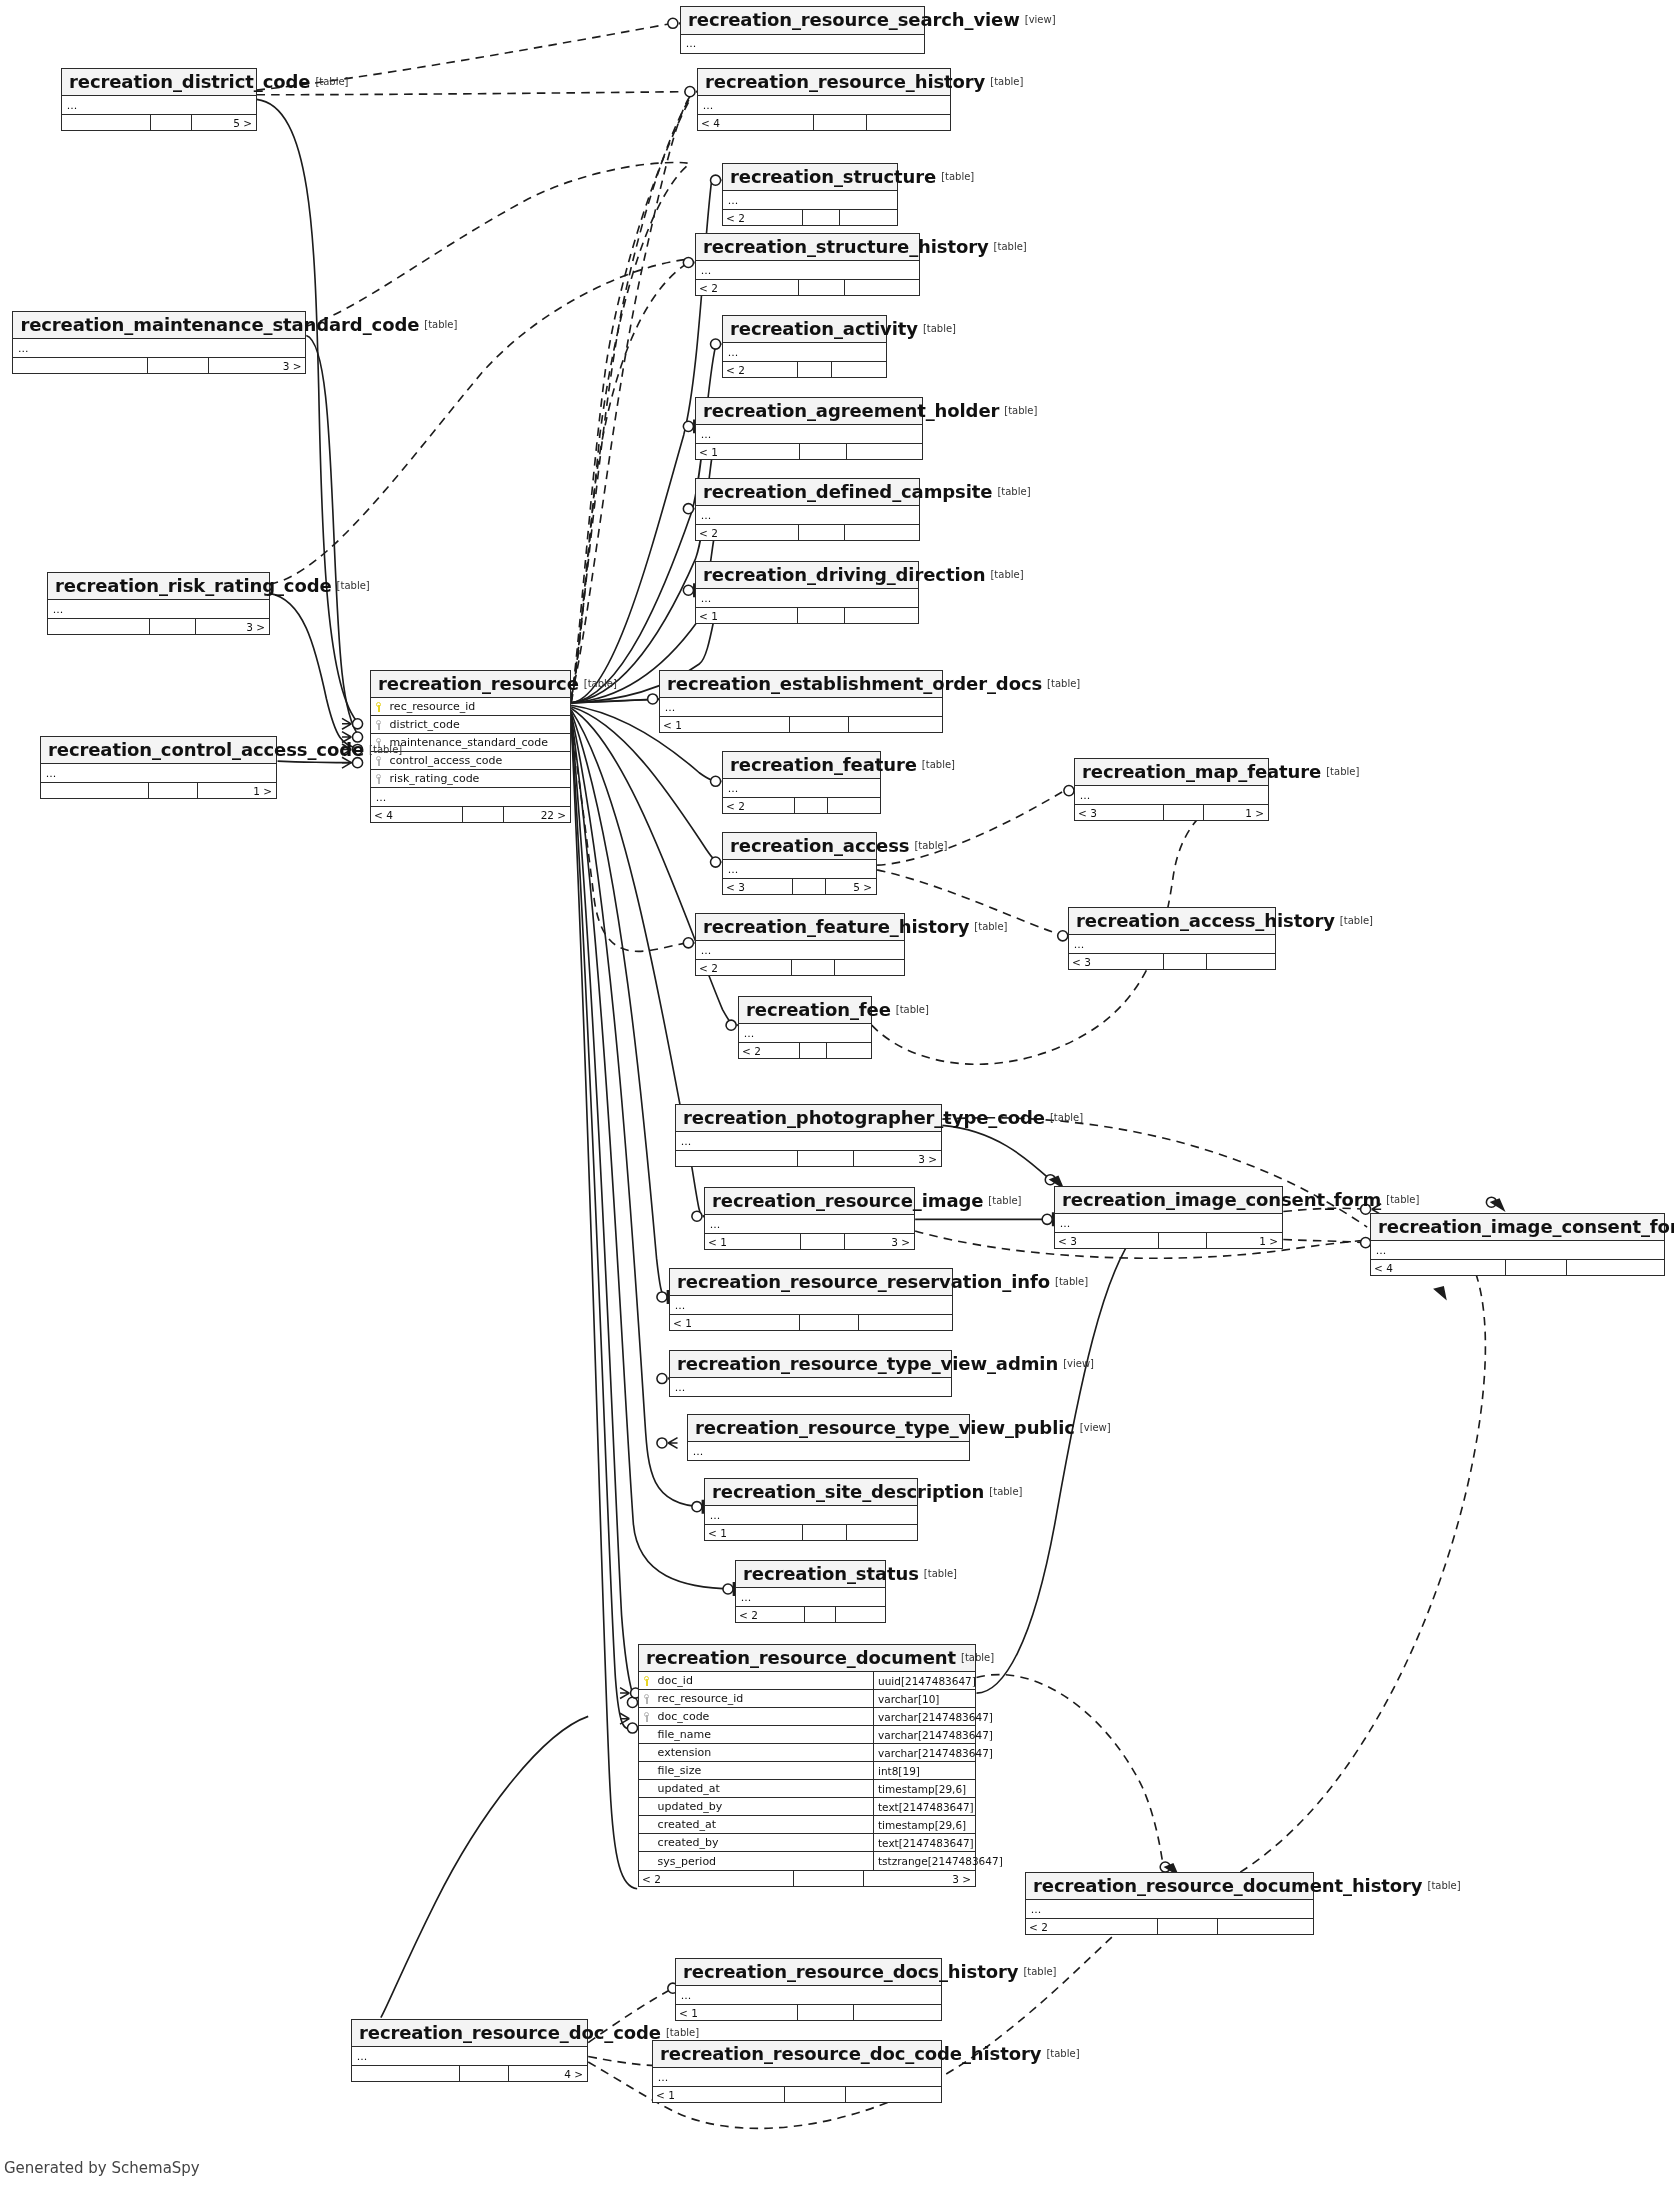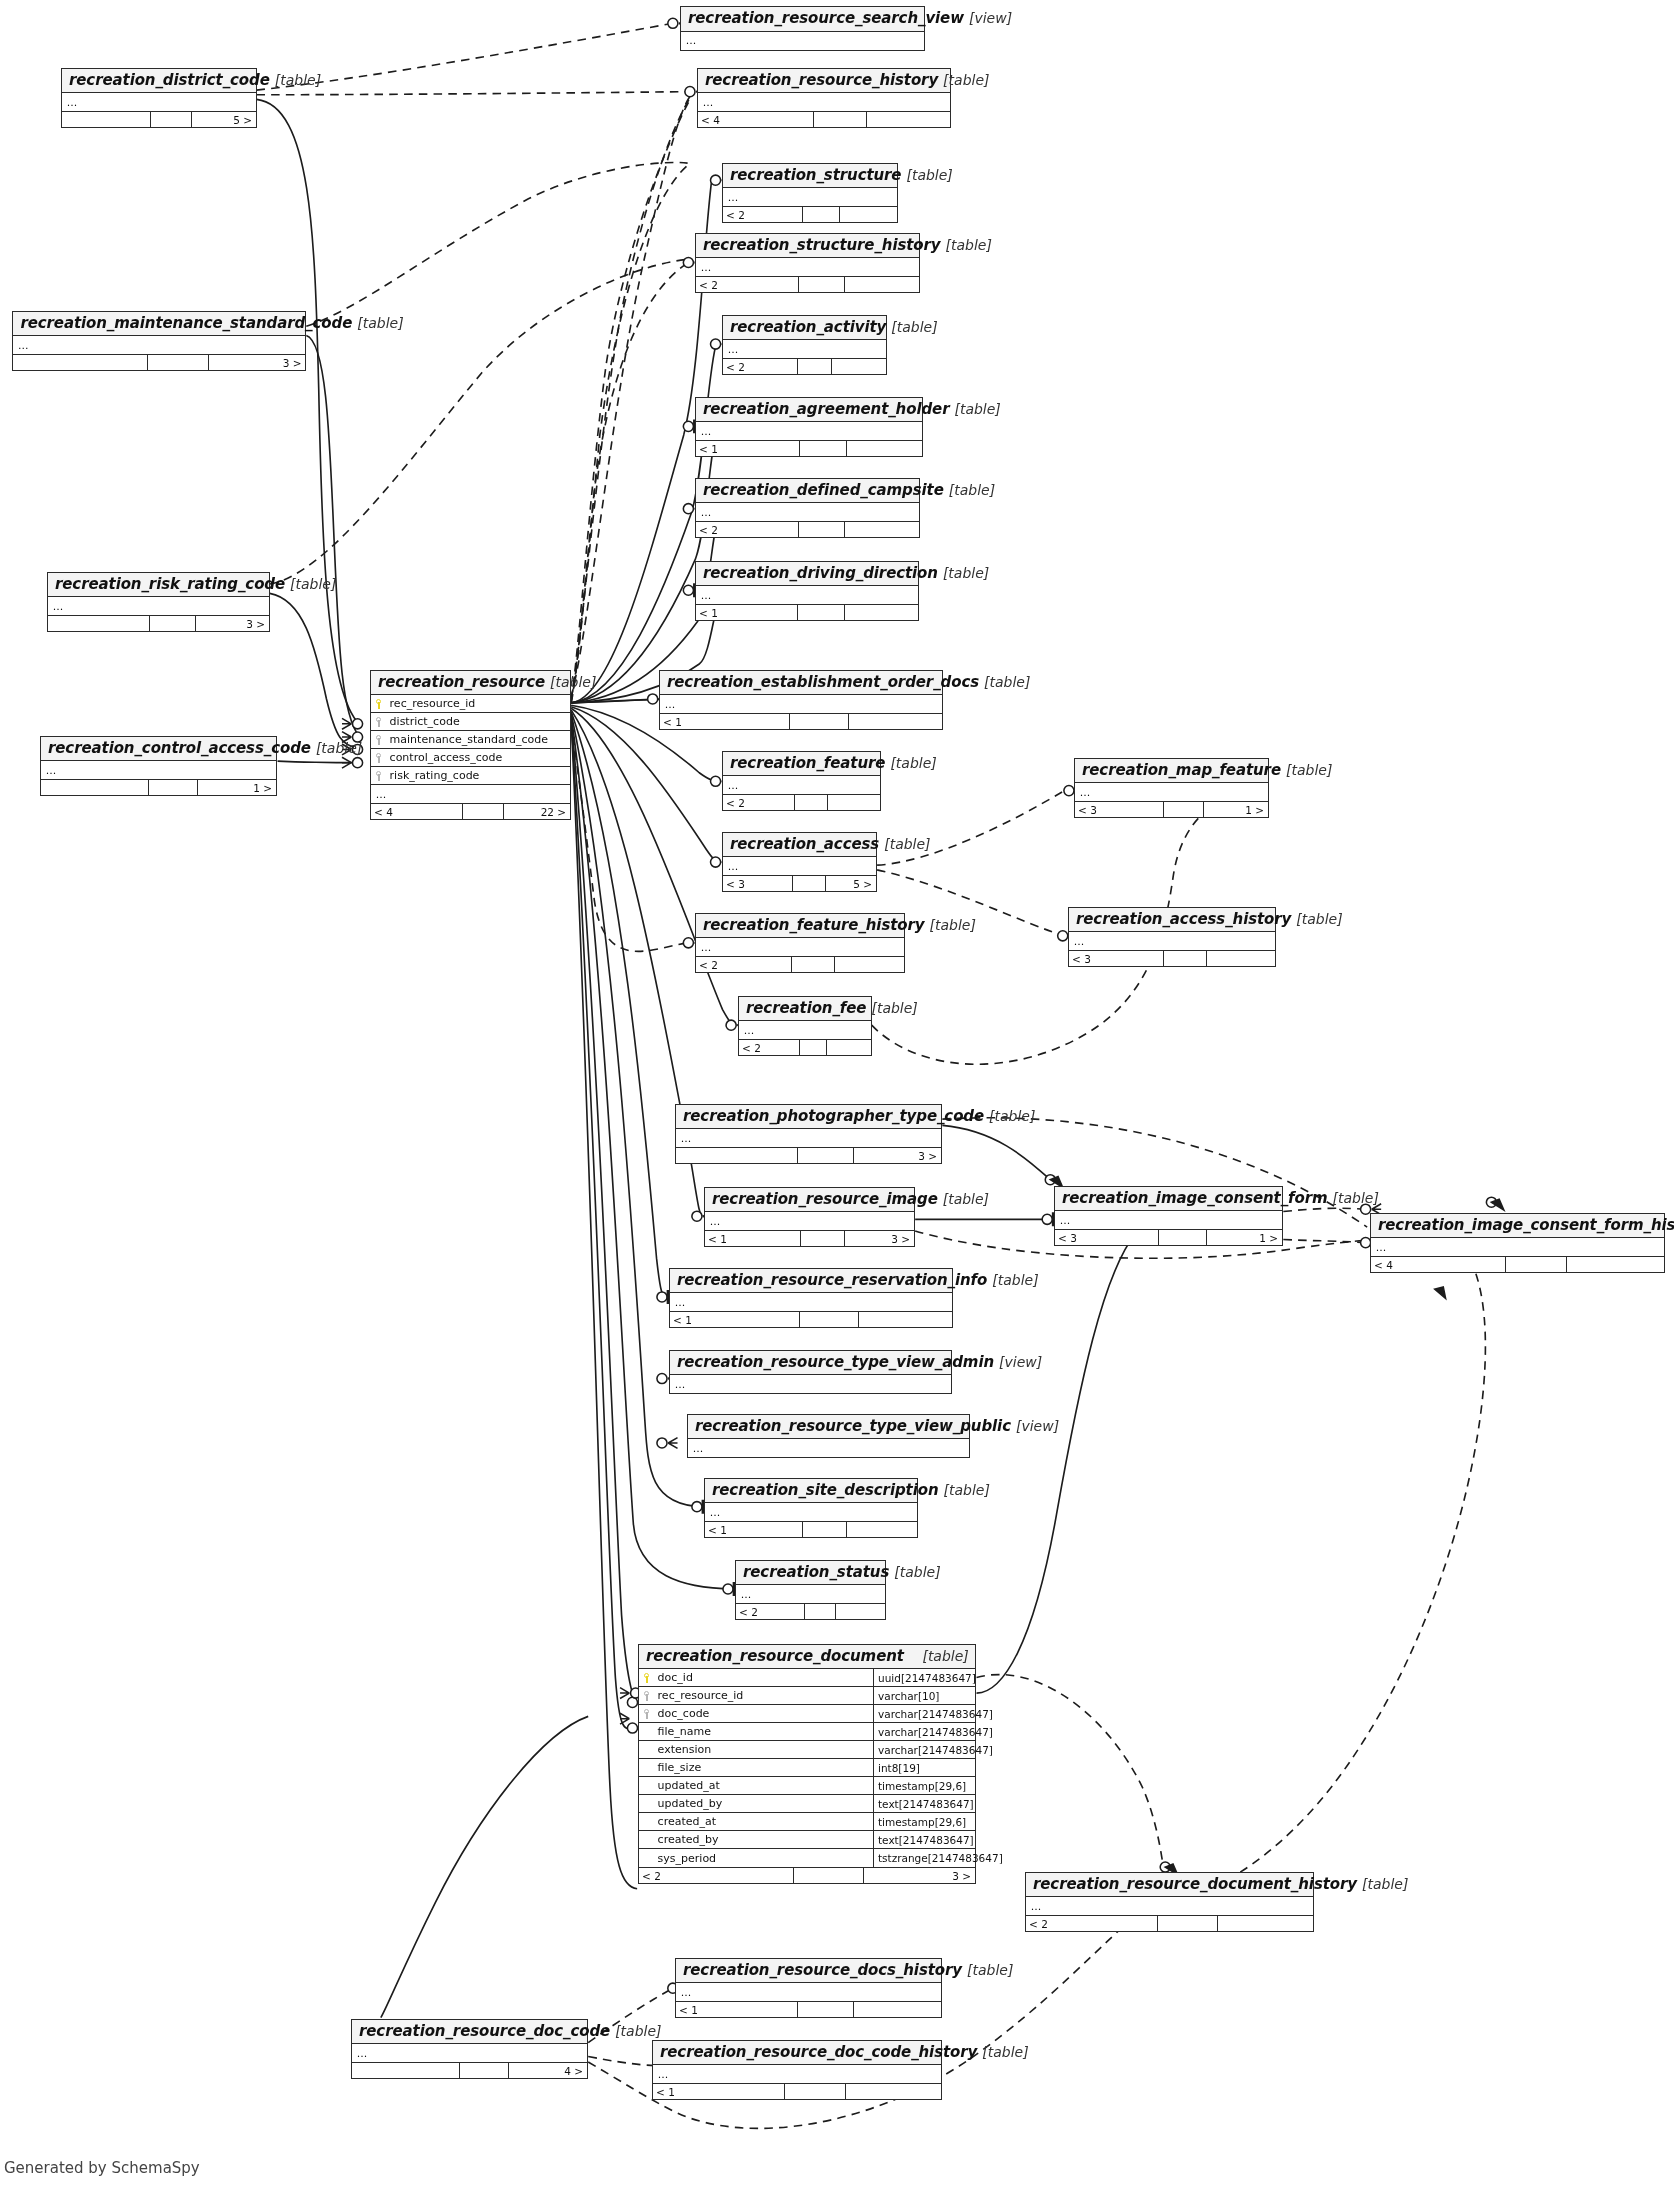--- a/index.html
+++ b/index.html
@@ -5,22 +5,22 @@
 <style>
   html,body{margin:0;padding:0;background:#ffffff;}
   body{font-family:"DejaVu Sans","Liberation Sans",sans-serif;}
   #canvas{position:relative;width:1675px;height:2194px;background:#fff;overflow:hidden;}
   #edges{position:absolute;left:0;top:0;width:1675px;height:2194px;pointer-events:none;}
 
   .tbl{position:absolute;border:1.6px solid #2b2b2b;background:#ffffff;box-sizing:border-box;}
   .tbl .hdr{display:flex;align-items:center;justify-content:space-between;
             background:#f4f4f4;border-bottom:1.6px solid #2b2b2b;
             padding:2.3px 6.2px 3.1px 7px;box-sizing:border-box;white-space:nowrap;}
-  .tbl .hdr .nm{font-weight:bold;font-size:15px;color:#111;letter-spacing:-0.1px;font-style:italic;}
-  .tbl .hdr .ty{font-size:14px;color:#333;padding-left:5px;font-style:italic;}
+  .tbl .hdr .nm{font-weight:bold;font-size:18px;color:#111;letter-spacing:-0.1px;}
+  .tbl .hdr .ty{font-size:10px;color:#333;padding-left:5px;}
   .tbl .body{box-sizing:border-box;}
   .tbl .row{display:flex;align-items:center;border-bottom:0.8px solid #2b2b2b;
             height:18px;box-sizing:border-box;font-size:11px;color:#111;white-space:nowrap;}
   .tbl .row:last-child{border-bottom:none;}
   .tbl .row .kcell{width:17px;flex:0 0 17px;display:flex;align-items:center;justify-content:center;}
   .tbl .row .cname{flex:1 1 auto;padding-left:1.6px;overflow:hidden;}
   .tbl .row .ctype{flex:0 0 auto;width:97px;border-left:0.8px solid #2b2b2b;
                    padding-left:3.9px;height:100%;display:flex;align-items:center;font-size:10.5px;}
   .tbl .ellip{font-size:11px;color:#111;padding-left:4.7px;display:flex;align-items:center;}
 

